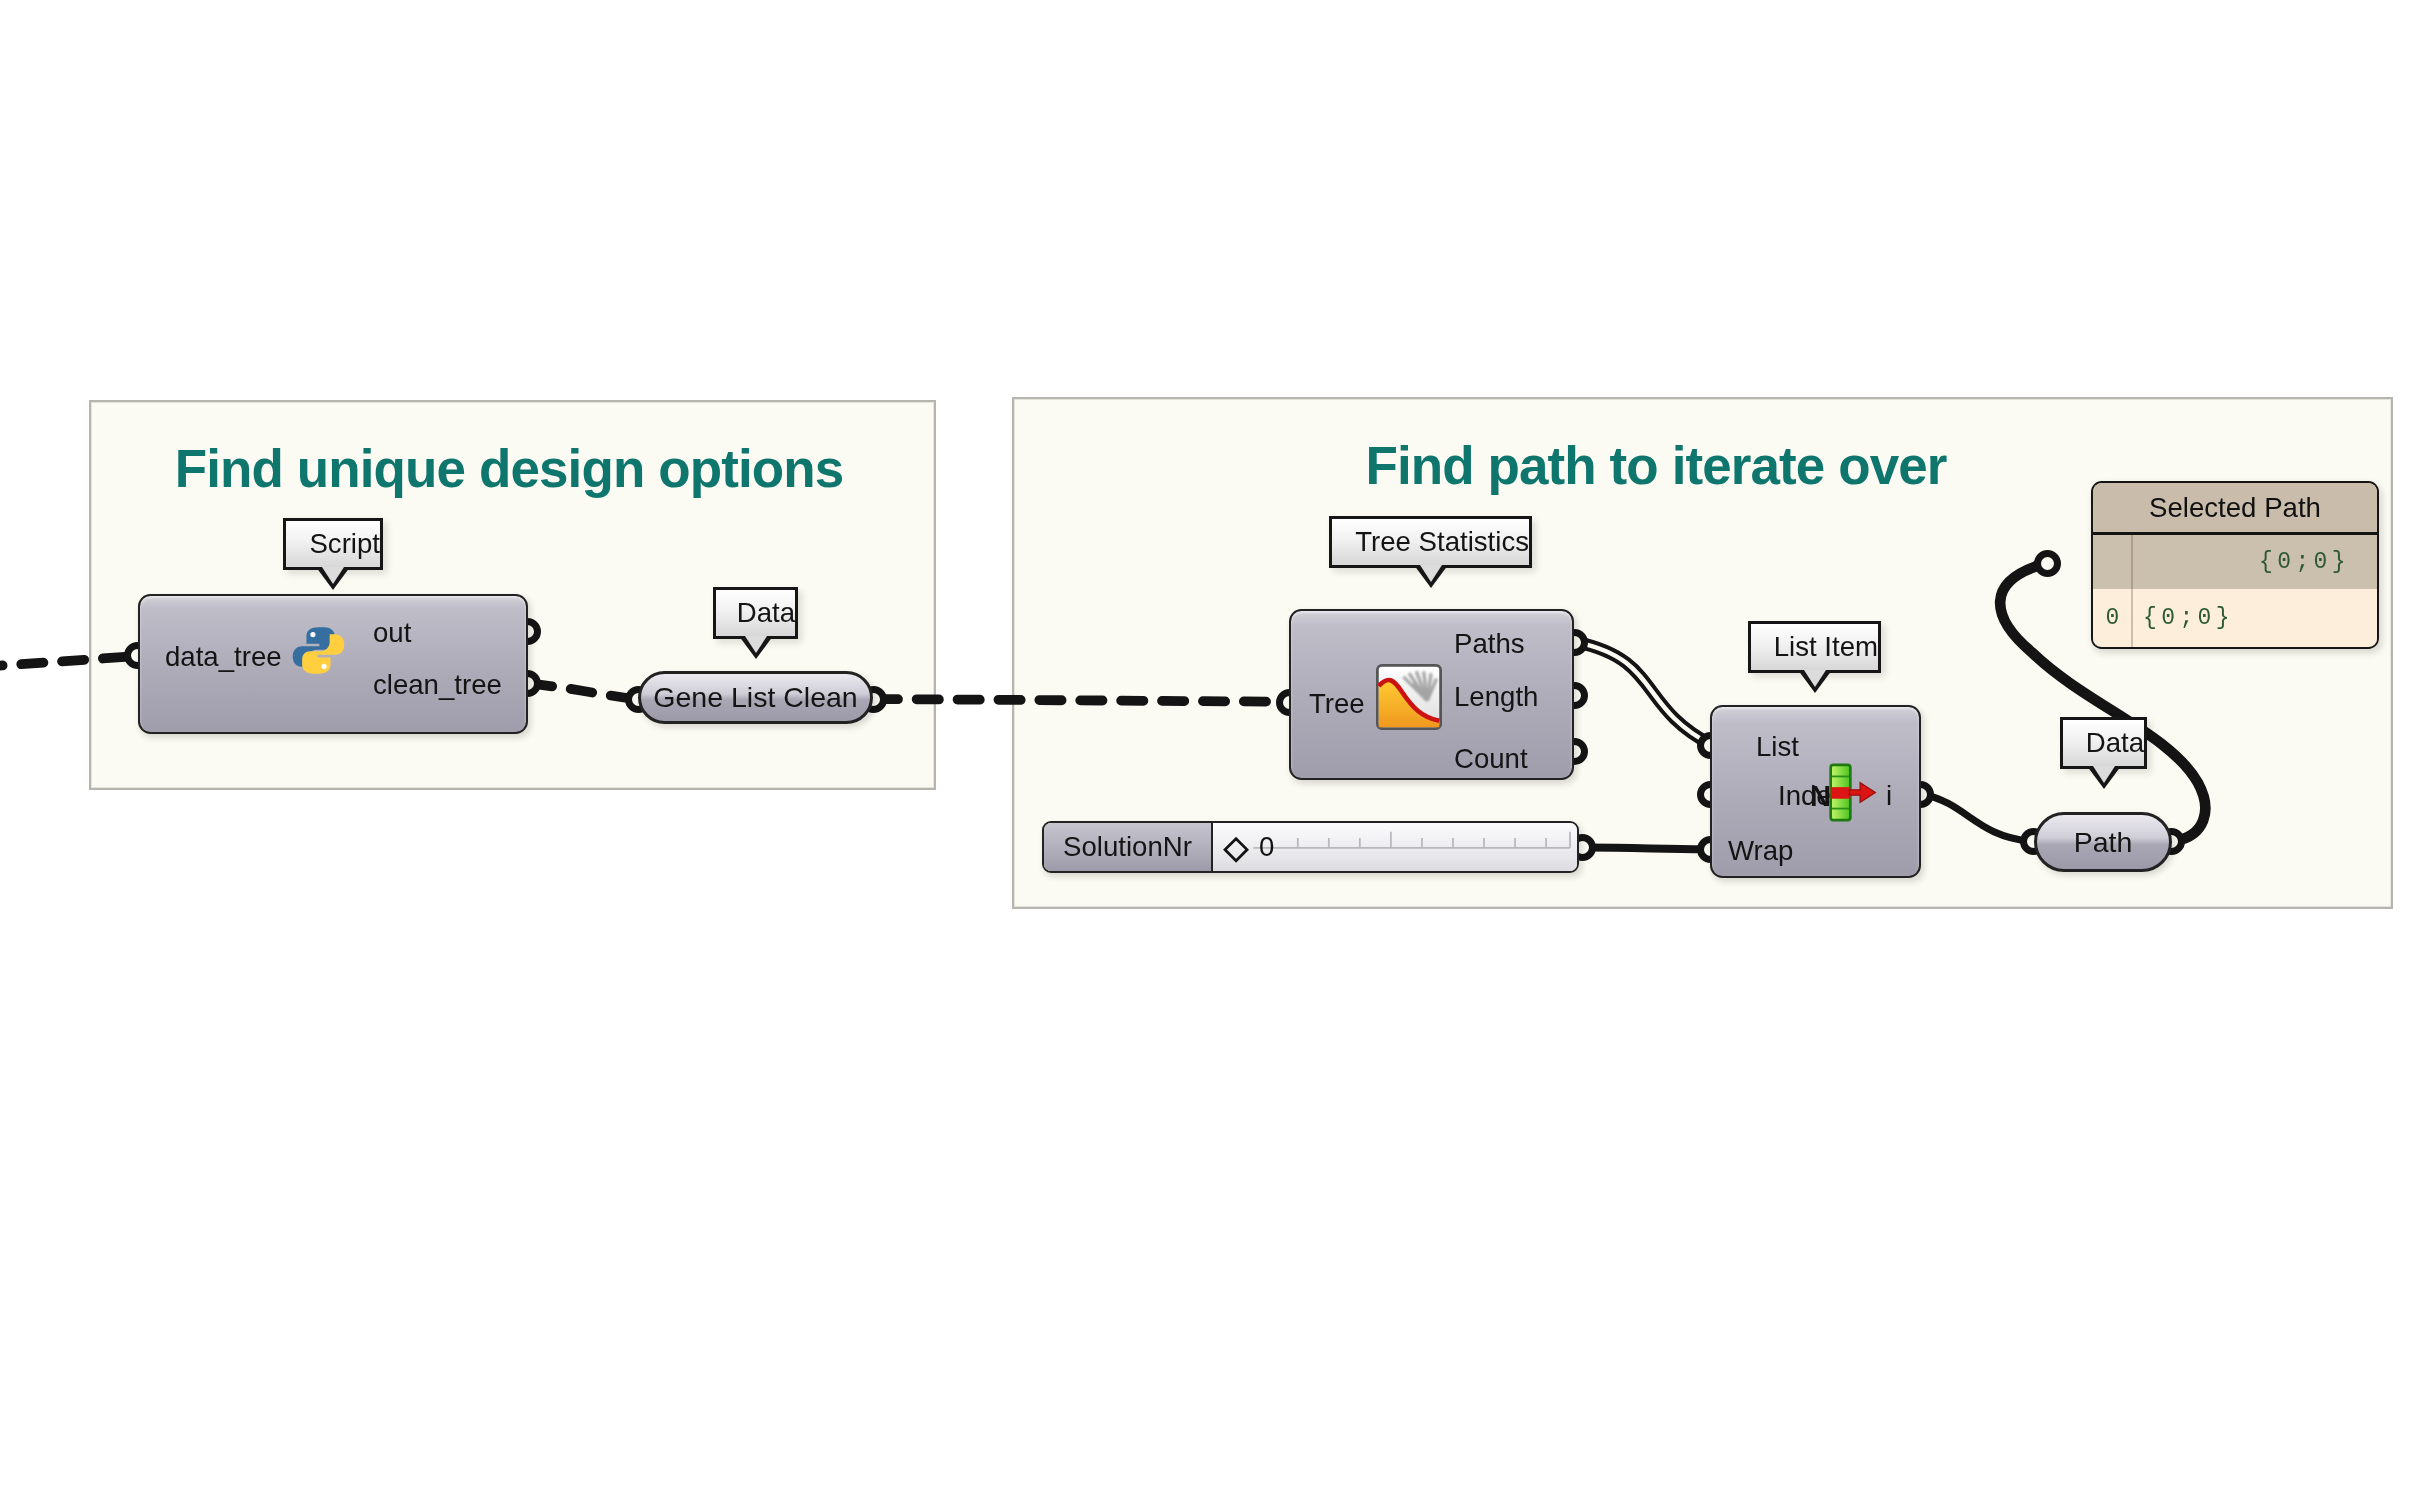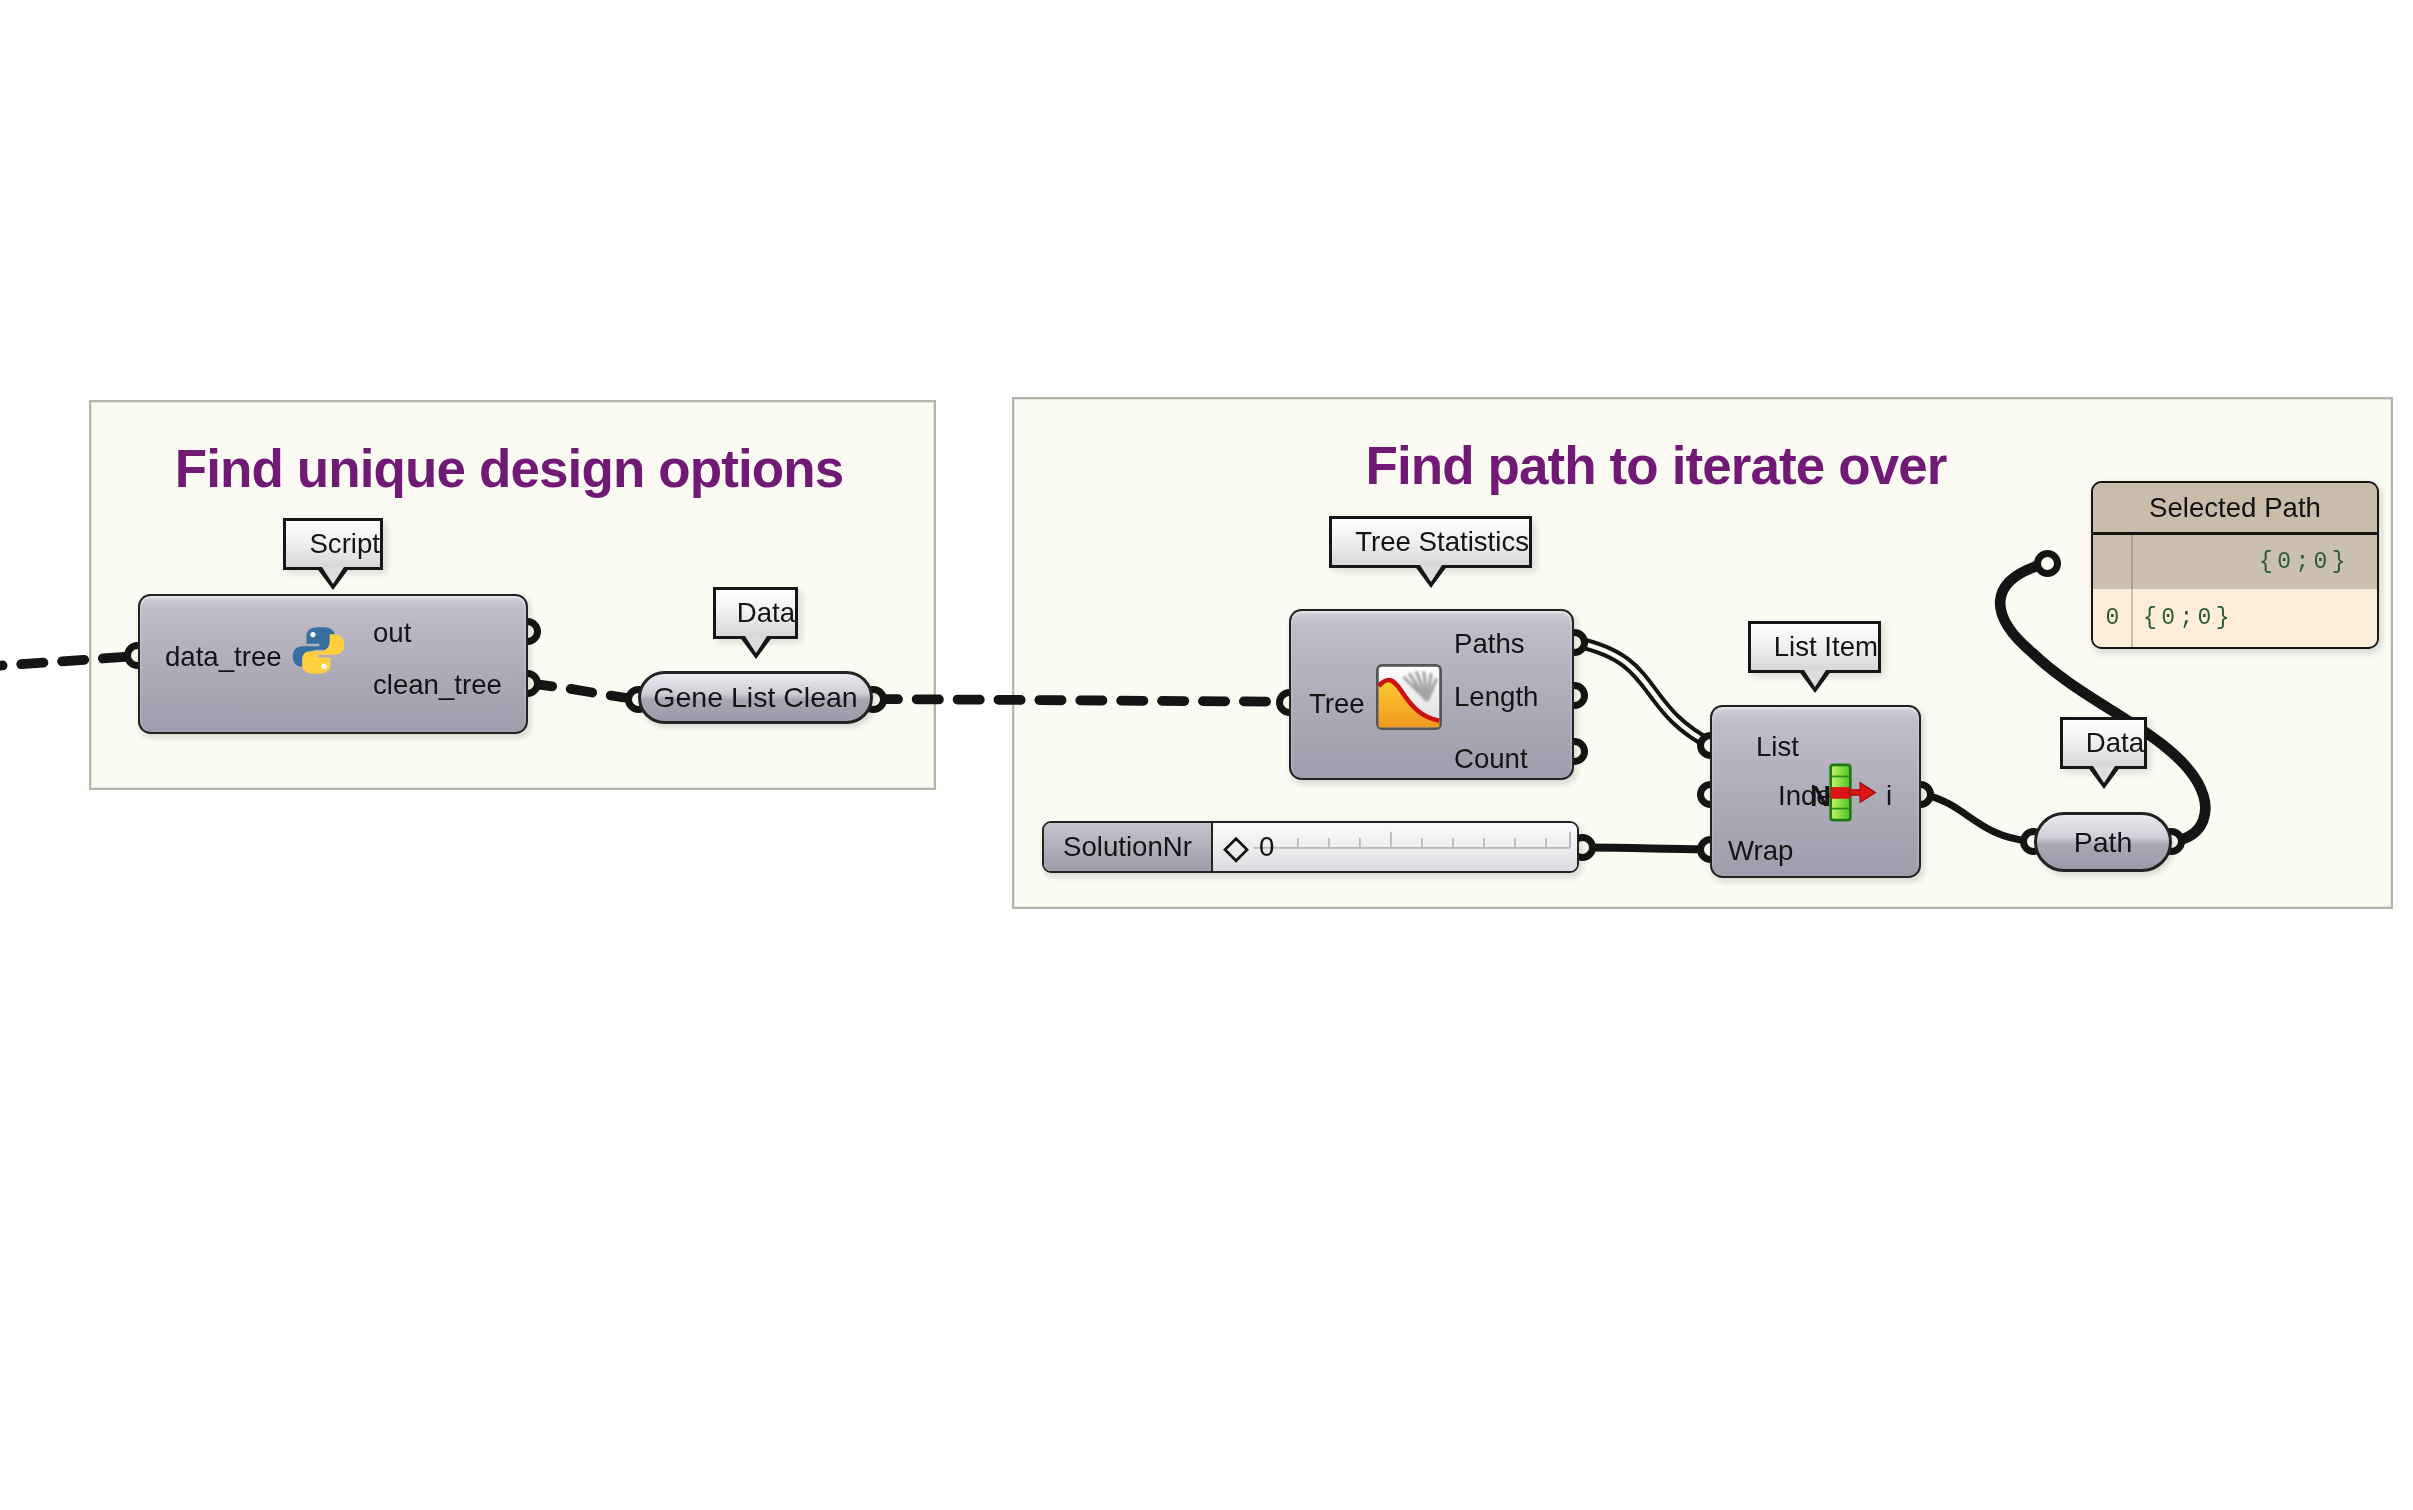--- a/index.html
+++ b/index.html
@@ -3,21 +3,21 @@
 <meta charset="utf-8">
 <style>
   html,body{margin:0;padding:0;background:#ffffff;}
   #canvas{position:relative;width:2413px;height:1511px;background:#ffffff;overflow:hidden;
           font-family:"Liberation Sans",sans-serif;color:#141414;}
 
   
   .group{position:absolute;z-index:0;background:#fcfbf3;border:2.7px solid #b5b5ad;
          box-shadow:0 0 0 0.9px #e4e4dd inset;}
   .group-title{position:absolute;z-index:0;transform:translateX(-50%);white-space:nowrap;
-               font-size:53px;font-weight:700;letter-spacing:-0.9px;color:#701a75;}
+               font-size:53px;font-weight:700;letter-spacing:-0.9px;color:#0f766e;}
 
   
   svg.wires{position:absolute;left:0;top:0;z-index:1;}
 
   
   .stub{position:absolute;z-index:2;width:27px;height:27px;box-sizing:border-box;
         border:7.1px solid #141414;border-radius:50%;background:#fcfbf3;}
 
   
   .comp{position:absolute;z-index:3;box-sizing:border-box;border:2.7px solid #222;border-radius:12.4px;

